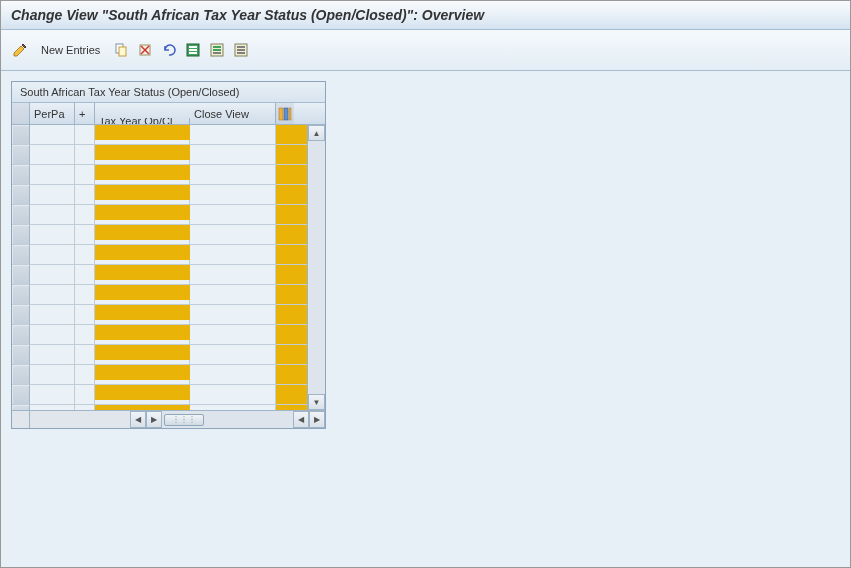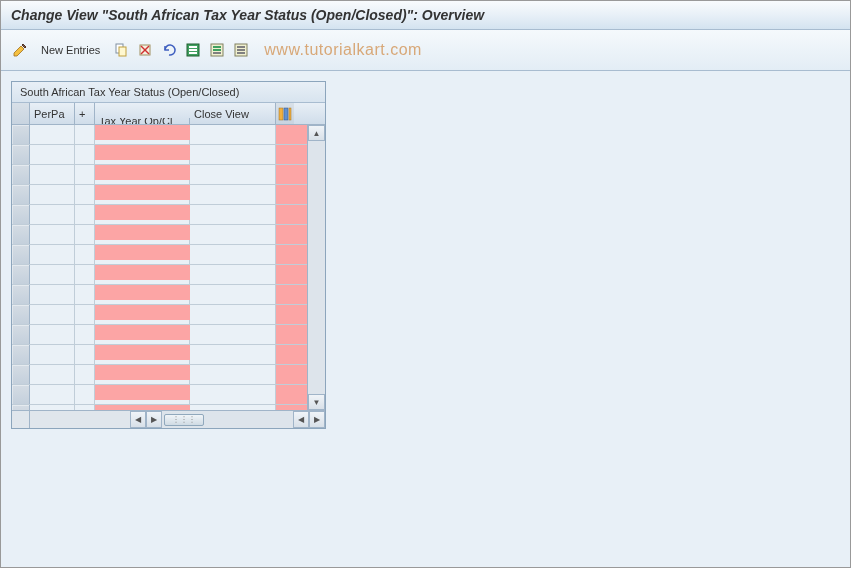--- a/index.html
+++ b/index.html
@@ -53,21 +53,21 @@
       font-size: 16px;
       margin-left: 8px;
       letter-spacing: 0.5px;
     }
     .main-area {
       padding: 10px;
       background: #e8f0f7;
       height: calc(100% - 60px);
     }
     .table-panel {
-      background: #fca5a5;
+      background: #eab308;
       border: 1px solid #8ca5bc;
       width: 315px;
       height: 348px;
       display: flex;
       flex-direction: column;
     }
     .table-title {
       background: linear-gradient(to bottom, #e8eff6, #d8e4ef);
       padding: 4px 8px;
       font-size: 11px;
@@ -244,21 +244,20 @@
       </svg>
   </span>
   <span class="toolbar-icon">
     <svg width="16" height="16" viewBox="0 0 16 16">
         <rect x="2" y="2" width="12" height="12" fill="#f0f0d0" stroke="#808060"></rect>
         <rect x="4" y="4" width="8" height="2" fill="#808080"></rect>
         <rect x="4" y="7" width="8" height="2" fill="#808080"></rect>
         <rect x="4" y="10" width="8" height="2" fill="#808080"></rect>
       </svg>
   </span>
-  <span class="watermark">www.tutorialkart.com</span>
 </div>
 
 <div class="main-area">
   <div class="table-panel">
     <div class="table-title">South African Tax Year Status (Open/Closed)</div>
     <div class="table-header-row">
       <div class="row-selector-head"></div>
       <div class="col-head col-perpa">PerPa</div>
       <div class="col-head col-plus">+</div>
       <div class="col-head col-taxyear">Tax Year Op/Cl</div>

